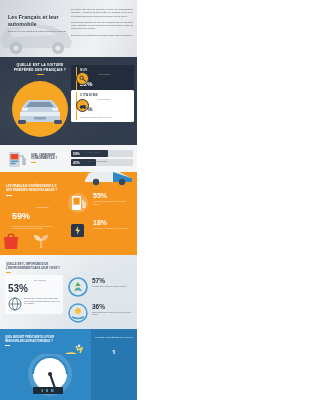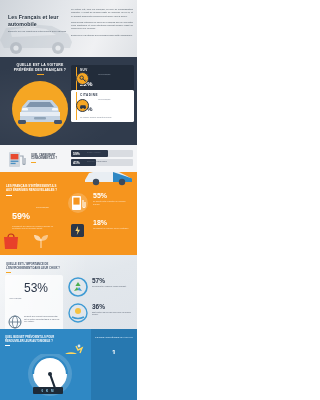--- a/index.html
+++ b/index.html
@@ -71,21 +71,21 @@
   .ostat .n{color:#fff;font-size:7px;font-weight:bold;line-height:7.5px;}
   .ostat .note{color:#fde3c3;font-size:2px;line-height:2.6px;margin-top:.5px;}
 
   
   .gray{position:relative;height:74px;background:linear-gradient(160deg,#eef1f4 0%,#e2e7ec 45%,#dfe4ea 100%);overflow:hidden;}
   .gray:after{content:"";position:absolute;left:0;top:0;right:0;height:100%;
     background:linear-gradient(100deg,rgba(255,255,255,.55),rgba(255,255,255,0) 60%);}
   .q3{position:absolute;left:6px;top:8px;width:56px;color:#46546a;font-size:2.7px;font-weight:bold;line-height:3.6px;z-index:2;}
   .q3 .dash{display:block;margin-top:1.5px;width:5px;height:.8px;background:#f5a623;}
   .card53{position:absolute;left:5px;top:20px;width:58px;background:rgba(255,255,255,.72);border-radius:2px;padding:3px;box-sizing:border-box;z-index:2;}
-  .card53 .n{color:#2b3648;font-size:12px;font-weight:normal;line-height:8px;display:inline-block;margin-left:16px;}
+  .card53 .n{color:#2b3648;font-size:10px;font-weight:bold;line-height:8px;display:inline-block;}
   .card53 .ns{display:inline-block;color:#6e7888;font-size:2.1px;line-height:2.7px;vertical-align:top;margin-left:1.5px;margin-top:1px;}
   .card53 .row{display:flex;gap:2px;margin-top:1px;align-items:flex-start;}
   .card53 .ic{width:14px;height:14px;flex:none;}
   .card53 .note{color:#5d6675;font-size:2px;line-height:2.6px;}
   .gstat{position:absolute;right:3px;width:66px;z-index:2;}
   .gstat.g1{top:22px;}
   .gstat.g2{top:48px;}
   .gstat .ic{position:absolute;left:0;top:0;width:20px;height:20px;}
   .gstat .tx{margin-left:24px;}
   .gstat .n{color:#2b3648;font-size:6.5px;font-weight:bold;line-height:7px;}

